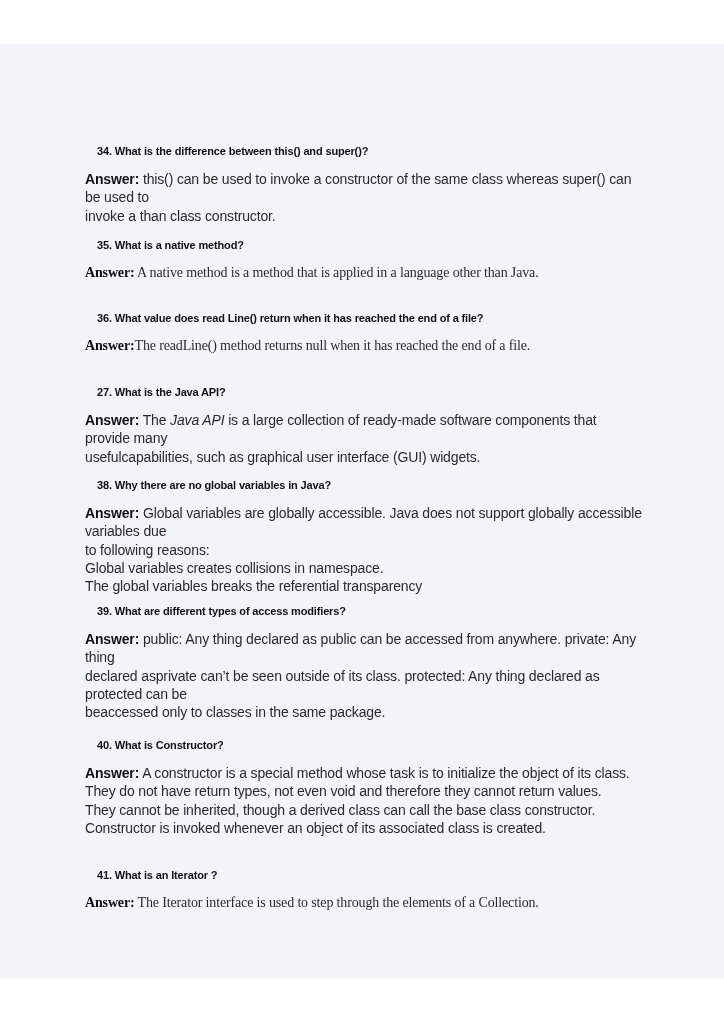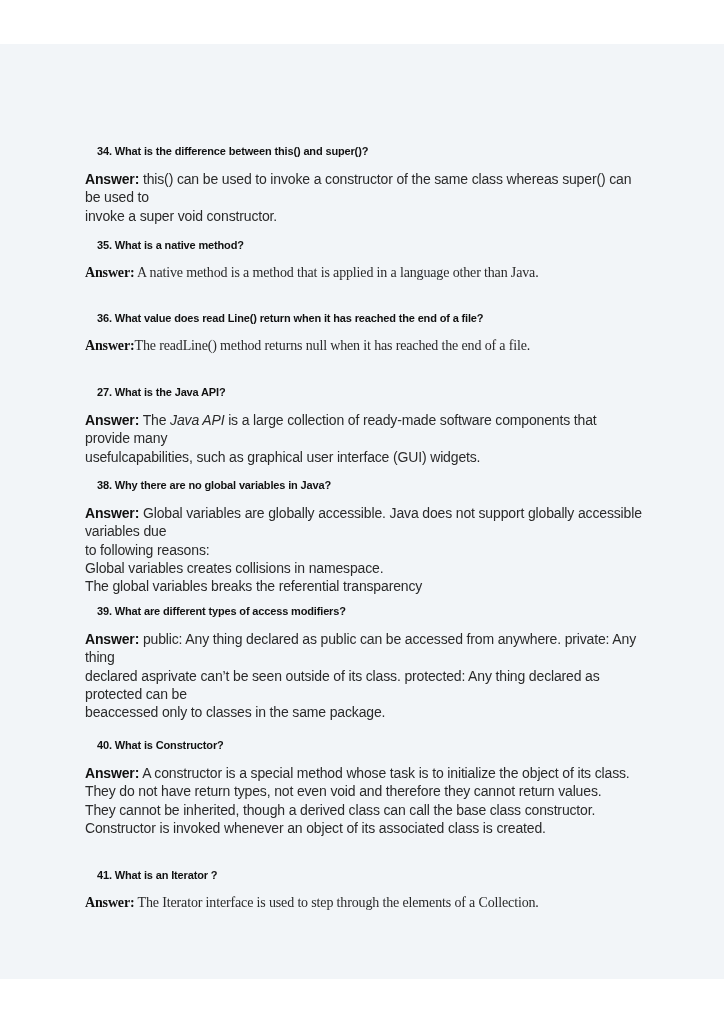--- a/index.html
+++ b/index.html
@@ -48,21 +48,21 @@
 </head>
 <body>
 
 <div class="page">
 
   <div class="qa" style="top:88px;">
     <p class="q">34. What is the difference between this() and super()?</p>
     <p class="a gap">
       <b>Answer:</b>
       <span>this() can be used to invoke a constructor of the same class whereas super() can be used to</span>
-      <span class="line">invoke a super void constructor.</span>
+      <span class="line">invoke a than class constructor.</span>
     </p>
   </div>
 
   <div class="qa" style="top:182px;">
     <p class="q">35. What is a native method?</p>
     <p class="a tight">
       <b>Answer:</b>
       <span>A native method is a method that is applied in a language other than Java.</span>
     </p>
   </div>

